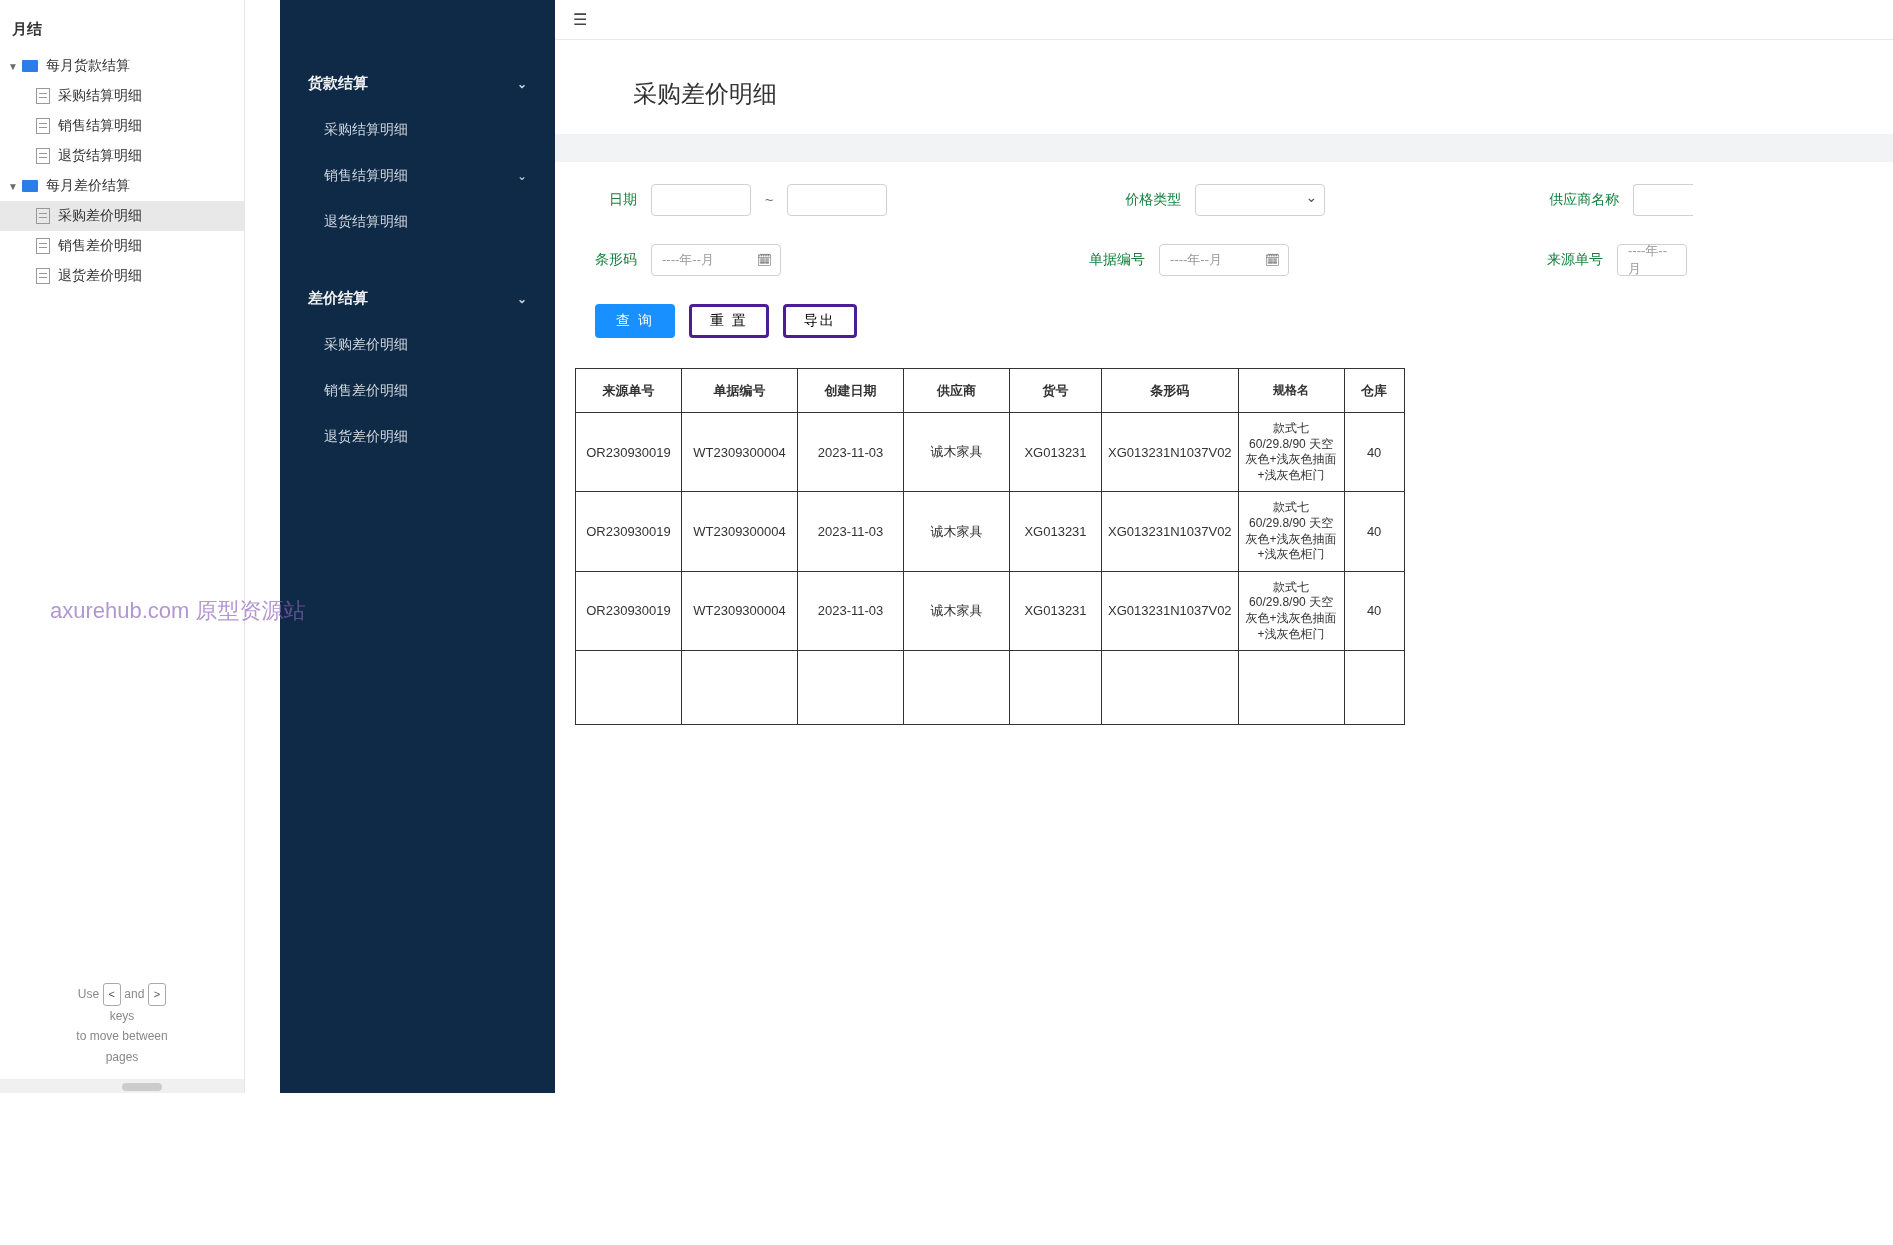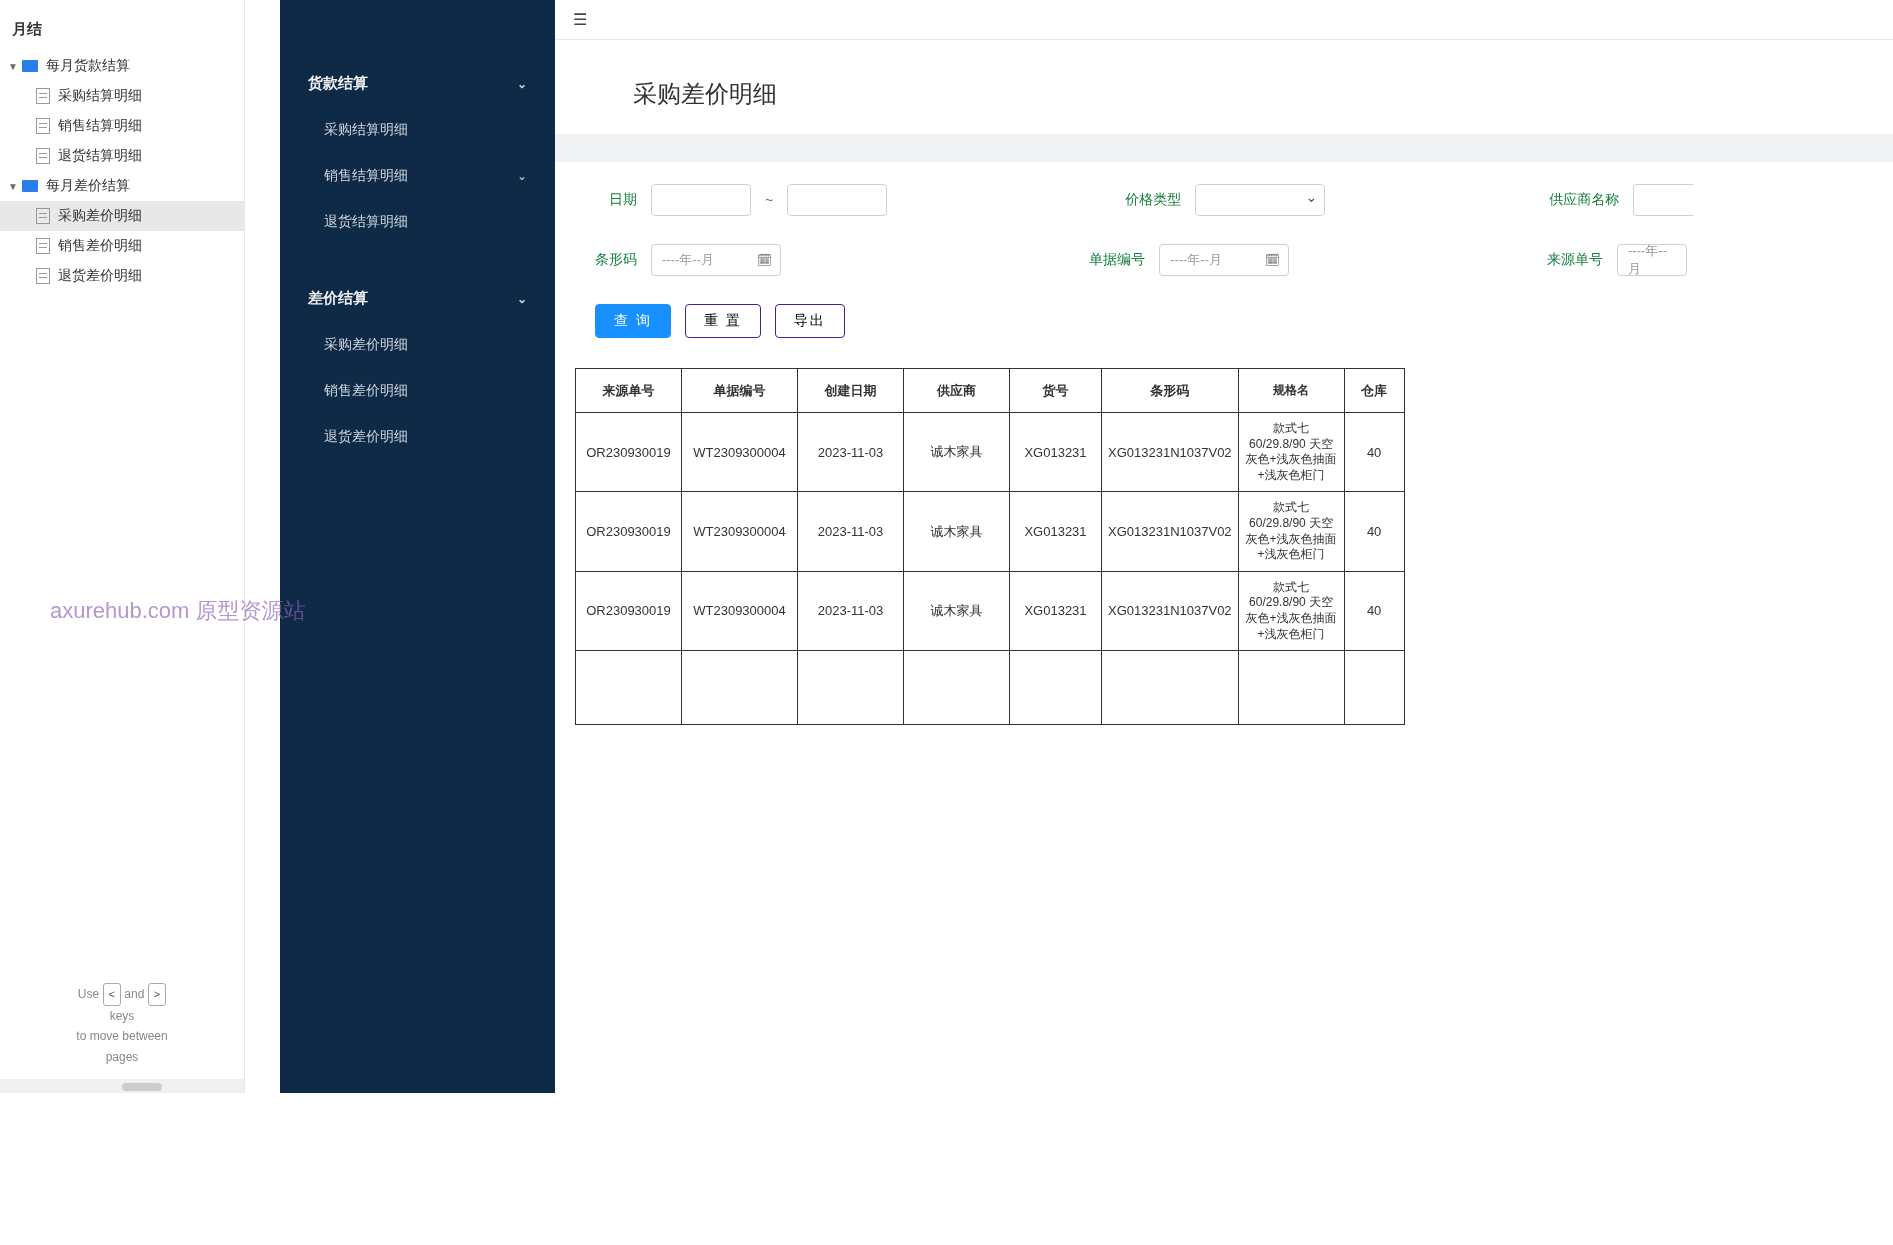--- a/index.html
+++ b/index.html
@@ -47,21 +47,21 @@
     .finput { height: 32px; border: 1px solid #d1d1d1; border-radius: 4px; padding: 0 8px; background: #fff; }
     .finput.w100 { width: 100px; }
     .finput.w60 { width: 60px; }
     .range-sep { color: #666; }
     .fselect { height: 32px; border: 1px solid #d1d1d1; border-radius: 4px; padding: 0 26px 0 8px; width: 130px; background: #fff; appearance: none; position: relative; }
     .select-wrap { position: relative; display: inline-block; }
     .select-wrap::after { content: "⌄"; position: absolute; right: 8px; top: 5px; font-size: 14px; color: #555; pointer-events: none; }
     .date-wrap { position: relative; display: inline-flex; align-items: center; height: 32px; border: 1px solid #d1d1d1; border-radius: 4px; padding: 0 30px 0 10px; width: 130px; background: #fff; color: #999; font-size: 13px; }
     .date-wrap .cal { position: absolute; right: 8px; font-size: 12px; color: #555; }
     
-    .btn { height: 34px; padding: 0 18px; border-radius: 4px; border: 1px solid #4c1d95; background: #fff; cursor: pointer; font-size: 14px; letter-spacing: 2px; }
+    .btn { height: 34px; padding: 0 18px; border-radius: 4px; border: 3px solid #4c1d95; background: #fff; cursor: pointer; font-size: 14px; letter-spacing: 2px; }
     .btn.primary { background: #1890ff; border-color: #1890ff; color: #fff; }
     .btn-row { display: flex; gap: 14px; padding-left: 20px; }
     
     .spacer-fill { width: 180px; }
     
     
     .table-wrap { padding: 30px 0 0 20px; }
     table { border-collapse: collapse; }
     th, td { border: 1px solid #333; padding: 8px 6px; font-size: 13px; text-align: center; vertical-align: middle; }
     th { font-weight: 600; height: 44px; background: #fff; }

